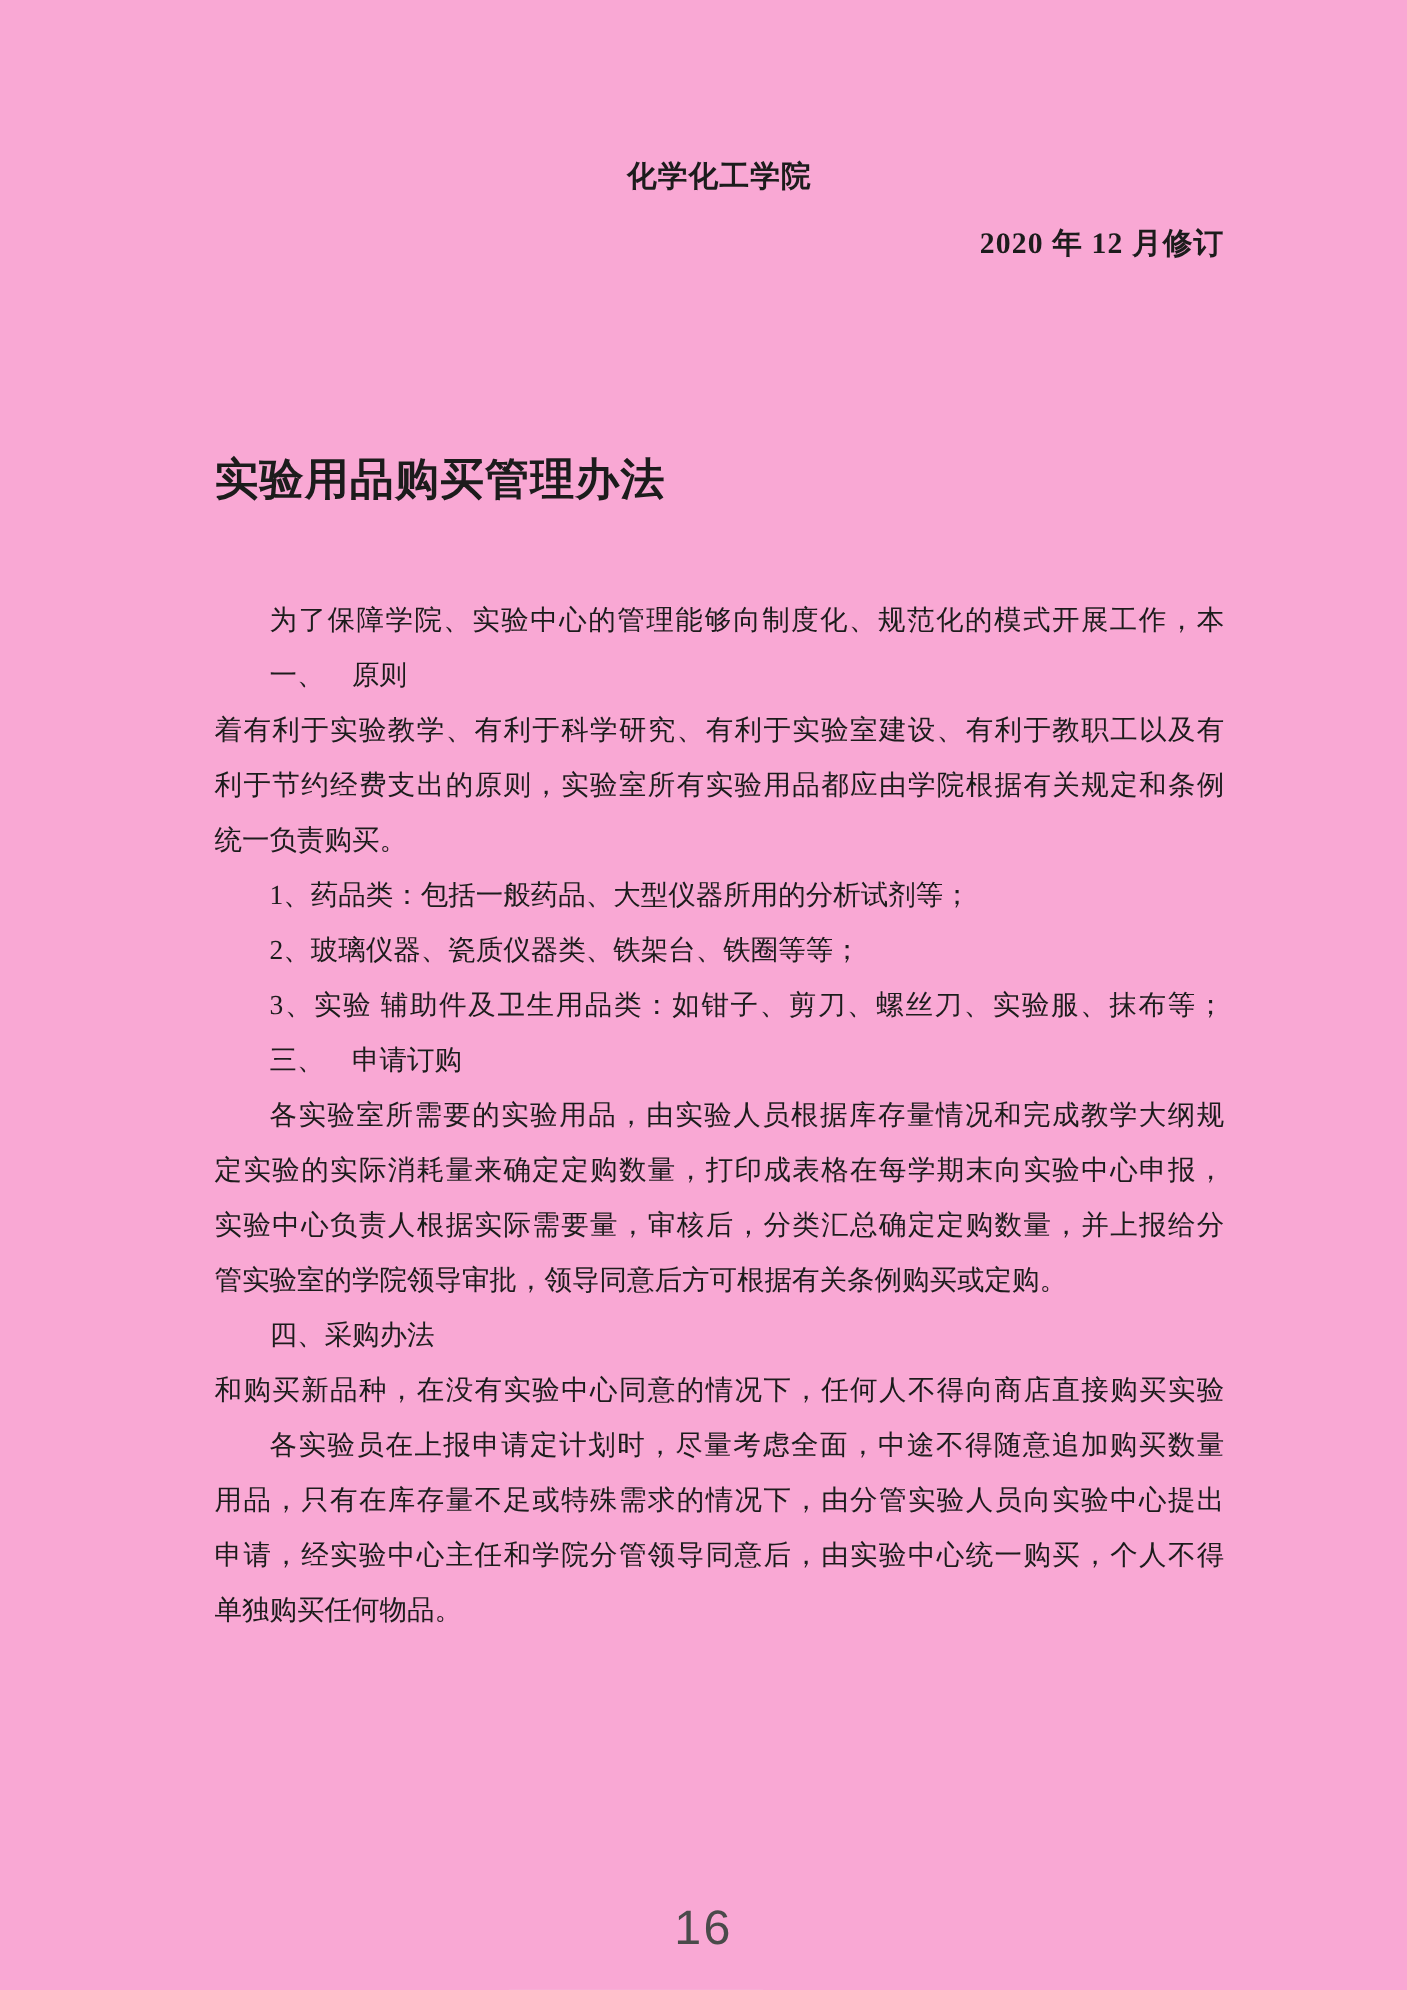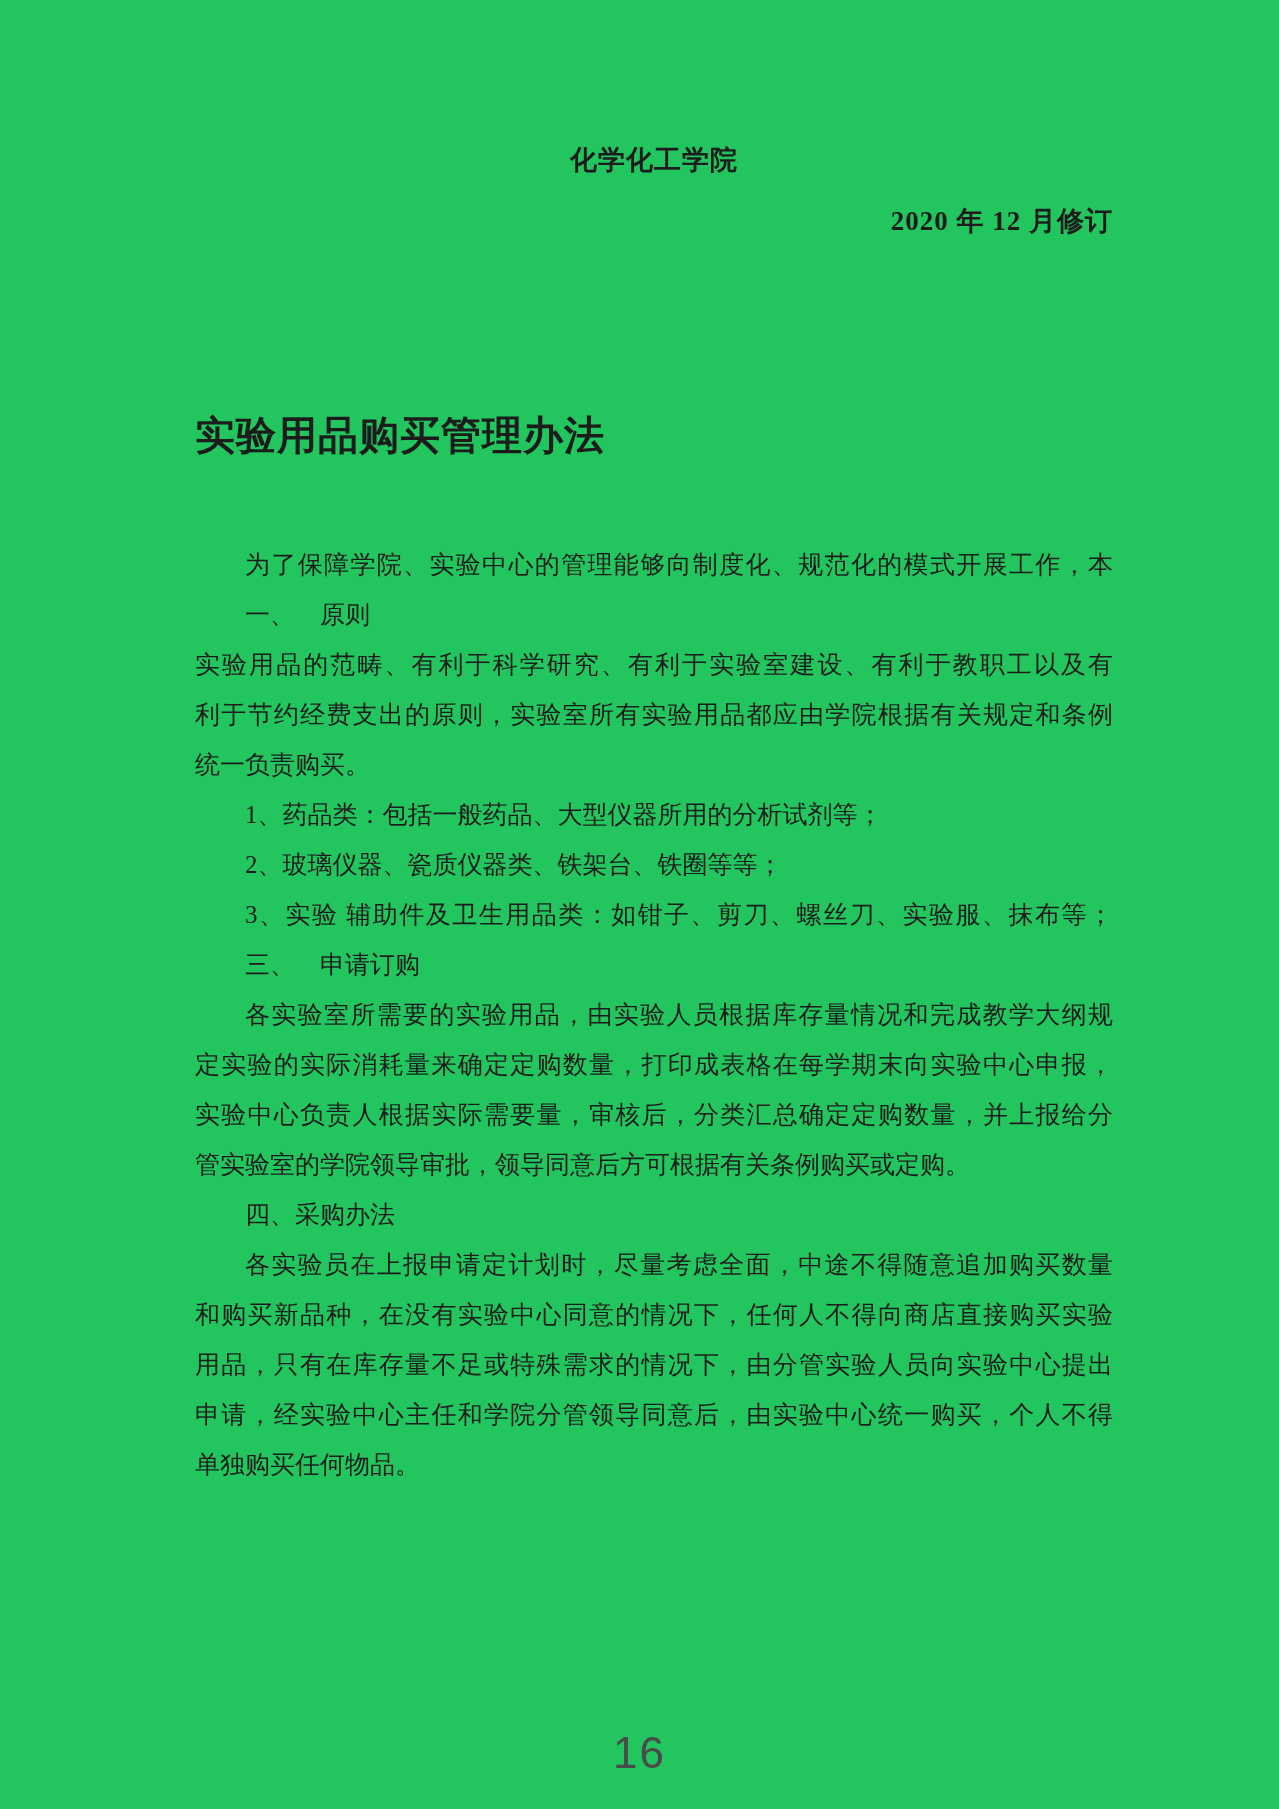--- a/index.html
+++ b/index.html
@@ -5,21 +5,21 @@
   html, body {
     margin: 0;
     padding: 0;
     background: #e8e8e8;
   }
   .page {
     position: relative;
     width: 1279px;
     height: 1809px;
     margin: 0 auto;
-    background: #22c55e;
+    background: #f9a8d4;
     font-family: "Liberation Serif", "DejaVu Serif", serif;
     color: #1c1c1c;
     overflow: hidden;
   }
   .content-column {
     position: absolute;
     left: 195px;
     top: 0;
     width: 918px;
     height: 100%;
@@ -101,34 +101,34 @@
 
     <div class="doc-header-line1">化学化工学院</div>
 
     <div class="doc-header-line2">2020 年 12 月修订</div>
 
     <div class="doc-title">实验用品购买管理办法</div>
 
     <div class="doc-body">
         <div class="line indent fill">为了保障学院、实验中心的管理能够向制度化、规范化的模式开展工作，本</div>
         <div class="line indent">一、　原则</div>
-        <div class="line fill">实验用品的范畴、有利于科学研究、有利于实验室建设、有利于教职工以及有</div>
+        <div class="line fill">着有利于实验教学、有利于科学研究、有利于实验室建设、有利于教职工以及有</div>
         <div class="line fill">利于节约经费支出的原则，实验室所有实验用品都应由学院根据有关规定和条例</div>
         <div class="line">统一负责购买。</div>
         <div class="line indent">1、药品类：包括一般药品、大型仪器所用的分析试剂等；</div>
         <div class="line indent">2、玻璃仪器、瓷质仪器类、铁架台、铁圈等等；</div>
         <div class="line indent fill">3、实验 辅助件及卫生用品类：如钳子、剪刀、螺丝刀、实验服、抹布等；</div>
         <div class="line indent">三、　申请订购</div>
         <div class="line indent fill">各实验室所需要的实验用品，由实验人员根据库存量情况和完成教学大纲规</div>
         <div class="line fill">定实验的实际消耗量来确定定购数量，打印成表格在每学期末向实验中心申报，</div>
         <div class="line fill">实验中心负责人根据实际需要量，审核后，分类汇总确定定购数量，并上报给分</div>
         <div class="line">管实验室的学院领导审批，领导同意后方可根据有关条例购买或定购。</div>
         <div class="line indent">四、采购办法</div>
+        <div class="line fill">和购买新品种，在没有实验中心同意的情况下，任何人不得向商店直接购买实验</div>
         <div class="line indent fill">各实验员在上报申请定计划时，尽量考虑全面，中途不得随意追加购买数量</div>
-        <div class="line fill">和购买新品种，在没有实验中心同意的情况下，任何人不得向商店直接购买实验</div>
         <div class="line fill">用品，只有在库存量不足或特殊需求的情况下，由分管实验人员向实验中心提出</div>
         <div class="line fill">申请，经实验中心主任和学院分管领导同意后，由实验中心统一购买，个人不得</div>
         <div class="line">单独购买任何物品。</div>
       </div>
 
   </div>
 
   <div class="page-number">16</div>
 </div>
 

